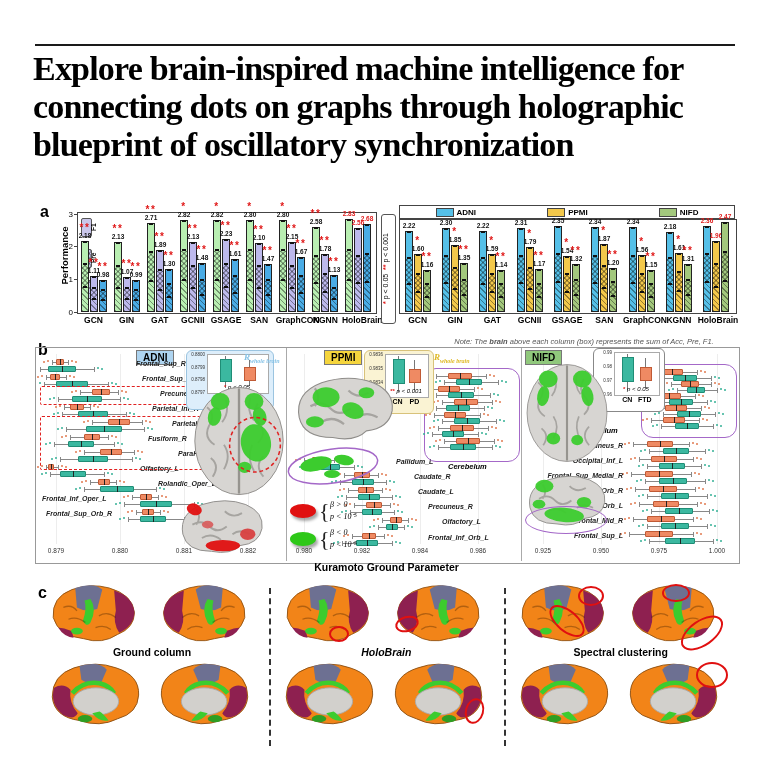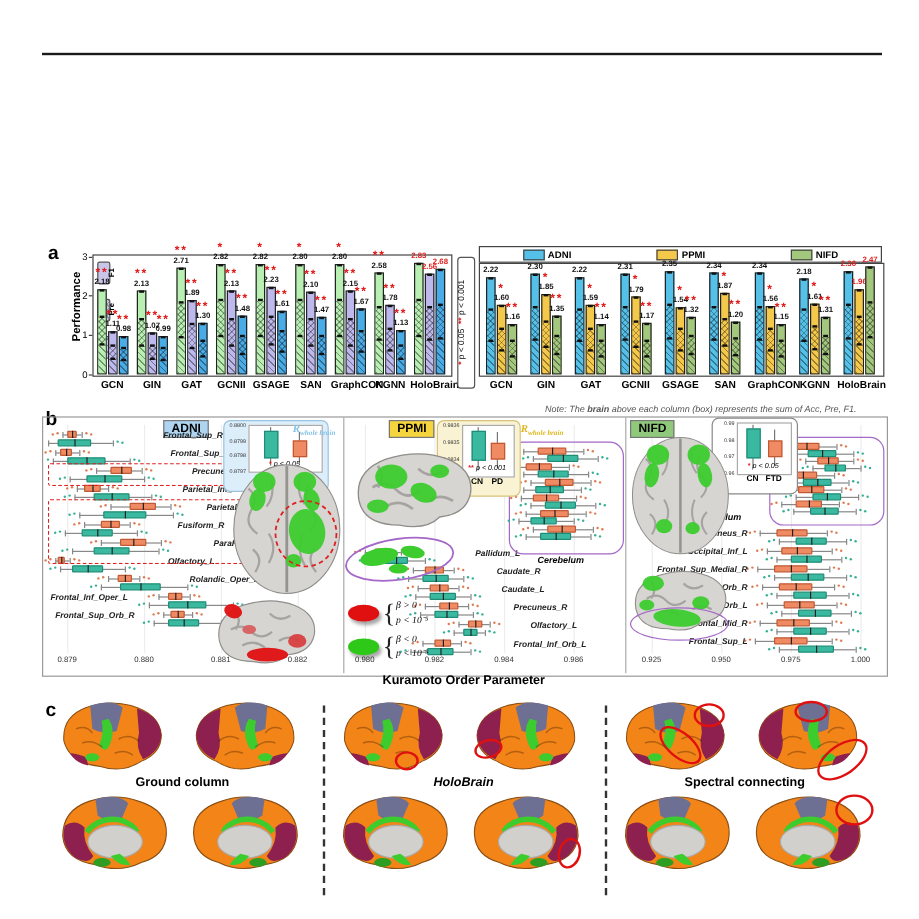--- a/index.html
+++ b/index.html
@@ -15,20 +15,21 @@
   .xlabel-b{position:absolute;left:35px;top:561px;width:703px;text-align:center;
             font-weight:bold;font-size:10.5px;}
   .csep{position:absolute;top:6px;height:158px;border-left:2px dashed #333;}
   .redellipse{position:absolute;border:2px solid #e01010;border-radius:50%;}
 </style>
 </head>
 <body>
 
 <div class="page">
   <div class="toprule"></div>
+  <h1 class="title">Explore brain-inspired machine intelligence for connecting dots on graphs through holographic blueprint of oscillatory synchronization</h1>
 
   <span class="plabel" style="left:40px;top:203px;">a</span>
   <div class="panel" id="panelA" style="left:35px;top:204px;width:703px;height:142px;">
       <div style="position: absolute; left: -6px; top: 46px; width: 70px; transform: rotate(-90deg); transform-origin: center center; font: bold 9.5px &quot;Liberation Sans&quot;, sans-serif; text-align: center;">Performance</div>
       <div style="position: absolute; left: 42px; top: 8px; width: 298px; height: 100px; border: 1px solid rgb(68, 68, 68); background: rgb(255, 255, 255);"></div>
       <div style="position: absolute; left: 28px; top: 104px; width: 10px; text-align: right; font: 8px &quot;Liberation Sans&quot;, sans-serif;">0</div>
       <div style="position: absolute; left: 39px; top: 108px; width: 3px; height: 1px; background: rgb(68, 68, 68);"></div>
       <div style="position: absolute; left: 28px; top: 71.2131px; width: 10px; text-align: right; font: 8px &quot;Liberation Sans&quot;, sans-serif;">1</div>
       <div style="position: absolute; left: 39px; top: 75.2131px; width: 3px; height: 1px; background: rgb(68, 68, 68);"></div>
       <div style="position: absolute; left: 28px; top: 38.4262px; width: 10px; text-align: right; font: 8px &quot;Liberation Sans&quot;, sans-serif;">2</div>
@@ -1344,21 +1345,21 @@
             <path d="M10 40 Q6 18 30 9 Q55 1 76 9 Q95 17 93 34 Q90 50 70 52 Q60 62 40 58 Q14 58 10 40 Z" fill="#d7d5d2" stroke="#8f8d8a"></path>
             <path d="M20 30 Q30 24 38 32 Q46 40 56 32 M30 44 Q40 38 50 46 M54 16 Q62 24 72 18 M62 40 Q70 34 80 40 M24 14 Q30 22 24 30" stroke="#a6a4a0" stroke-width="2" fill="none"></path>
             <ellipse cx="26" cy="16" rx="10" ry="7" fill="#3ccc2e" opacity="0.95" transform="rotate(0 26 16)"></ellipse>
             <ellipse cx="48" cy="48" rx="22" ry="8" fill="#3ccc2e" opacity="0.95" transform="rotate(5 48 48)"></ellipse>
             <ellipse cx="70" cy="34" rx="8" ry="6" fill="#3ccc2e" opacity="0.95" transform="rotate(0 70 34)"></ellipse>
             <ellipse cx="20" cy="36" rx="7" ry="5" fill="#3ccc2e" opacity="0.95" transform="rotate(0 20 36)"></ellipse>
           </svg></div>
         <div style="position: absolute; left: 4px; top: 158px; width: 80px; height: 26px; border: 1.5px solid rgb(164, 104, 200); border-radius: 50%;"></div>
       </div>
     </div>
-  <div class="xlabel-b">Kuramoto Order Parameter</div>
+  <div class="xlabel-b">Kuramoto Ground Parameter</div>
 
   <span class="plabel" style="left:38px;top:584px;">c</span>
   <div class="panel" id="panelC" style="left:35px;top:582px;width:703px;height:172px;">
       <div style="position: absolute; left: 0px; top: 0px; width: 234px; height: 172px;">
         <div style="position: absolute; left: 6px; top: 0px; width: 104px; height: 66px;"><svg viewBox="0 0 110 78" width="100%" height="100%">
             <g>
               <path d="M8 42 Q6 18 30 9 Q52 1 74 7 Q102 15 104 36 Q104 54 84 62 Q66 74 44 67 Q14 64 8 42 Z" fill="#f28418" stroke="#8a4d10"></path>
               <path d="M34 7 Q56 0 66 9 L60 32 Q46 36 36 30 Z" fill="#6d7092"></path>
               <path d="M80 10 Q102 17 104 36 Q103 52 86 60 Q78 48 82 34 Z" fill="#8e2050"></path>
               <path d="M14 54 Q20 64 32 66 L30 58 Q20 54 14 54 Z" fill="#8e2050"></path>
@@ -1491,21 +1492,21 @@
             <g transform="translate(110,0) scale(-1,1)">
               <path d="M8 40 Q8 16 32 8 Q56 0 78 8 Q104 16 103 38 Q102 58 80 64 Q60 74 38 66 Q10 62 8 40 Z" fill="#f28418" stroke="#8a4d10"></path>
               <path d="M10 30 Q5 48 20 60 Q32 66 36 58 Q26 46 28 32 Q20 24 10 30 Z" fill="#8e2050"></path>
               <path d="M38 6 Q60 0 68 10 L62 24 Q48 27 40 21 Z" fill="#6d7092"></path>
               <path d="M30 36 Q42 22 60 25 Q72 28 76 36" stroke="#3ccc2e" stroke-width="5" fill="none"></path>
               <ellipse cx="56" cy="45" rx="25" ry="15" fill="#d2d0cc" stroke="#aaa"></ellipse>
               <path d="M52 58 Q60 68 70 66 Q64 58 60 56 Z" fill="#3ccc2e"></path>
               <ellipse cx="44" cy="64" rx="8" ry="4" fill="#2e9e22"></ellipse>
             </g>
           </svg></div>
-        <div style="position: absolute; left: 0px; top: 64px; width: 234px; text-align: center; font: bold 10.5px &quot;Liberation Sans&quot;, sans-serif;">Spectral connecting</div>
+        <div style="position: absolute; left: 0px; top: 64px; width: 234px; text-align: center; font: bold 10.5px &quot;Liberation Sans&quot;, sans-serif;">Spectral clustering</div>
         <div class="redellipse" style="left: 74px; top: 4px; width: 22px; height: 16px; transform: rotate(0deg);"></div>
         <div class="redellipse" style="left: 42px; top: 28px; width: 38px; height: 18px; transform: rotate(40deg);"></div>
         <div class="redellipse" style="left: 158px; top: 2px; width: 24px; height: 14px; transform: rotate(0deg);"></div>
         <div class="redellipse" style="left: 174px; top: 38px; width: 44px; height: 22px; transform: rotate(-35deg);"></div>
         <div class="redellipse" style="left: 192px; top: 80px; width: 28px; height: 22px; transform: rotate(0deg);"></div>
       </div>
       <div class="csep" style="left: 468.66px;"></div>
     </div>
 </div>
 

